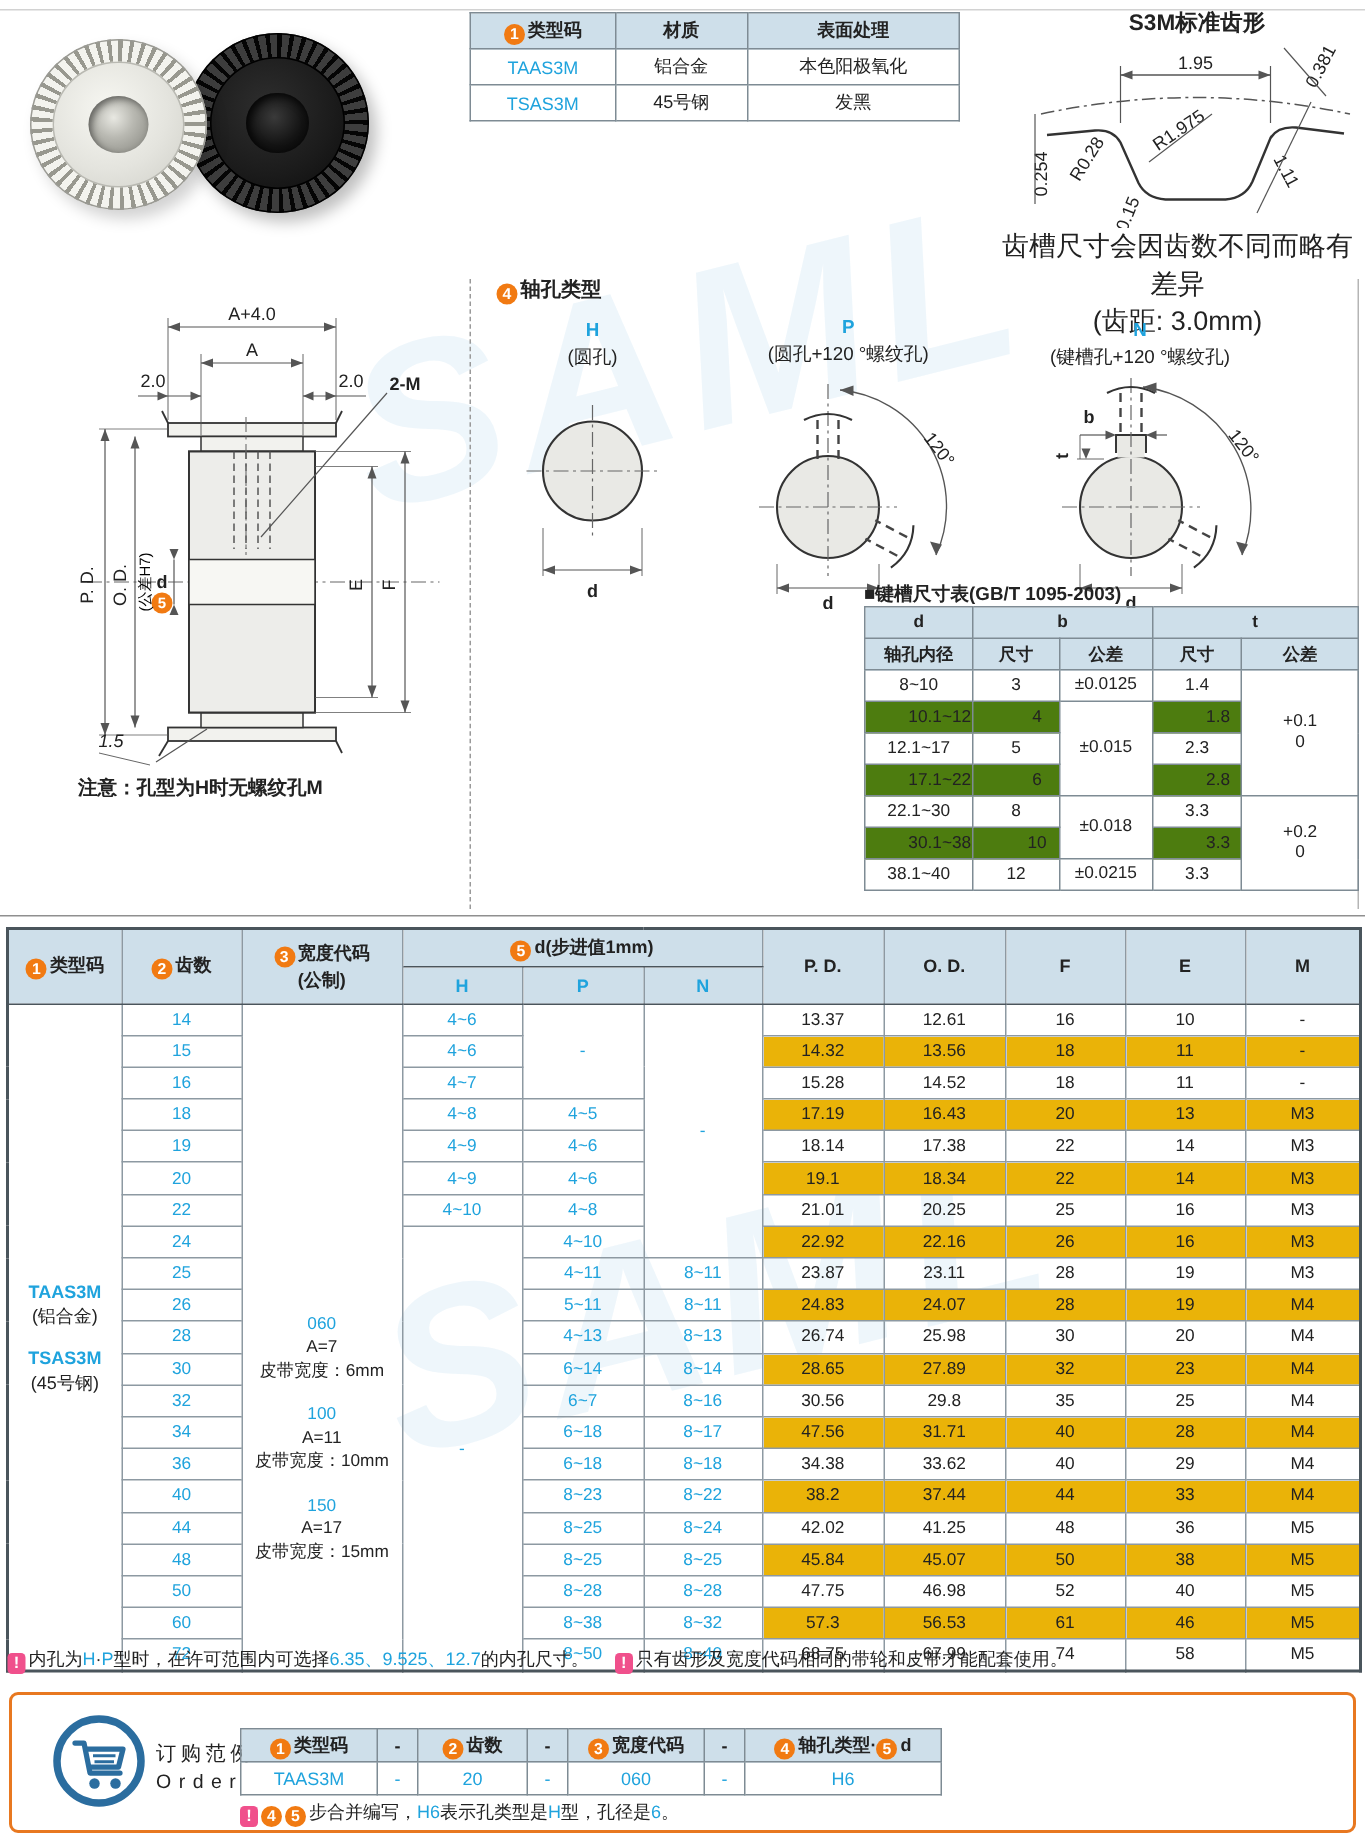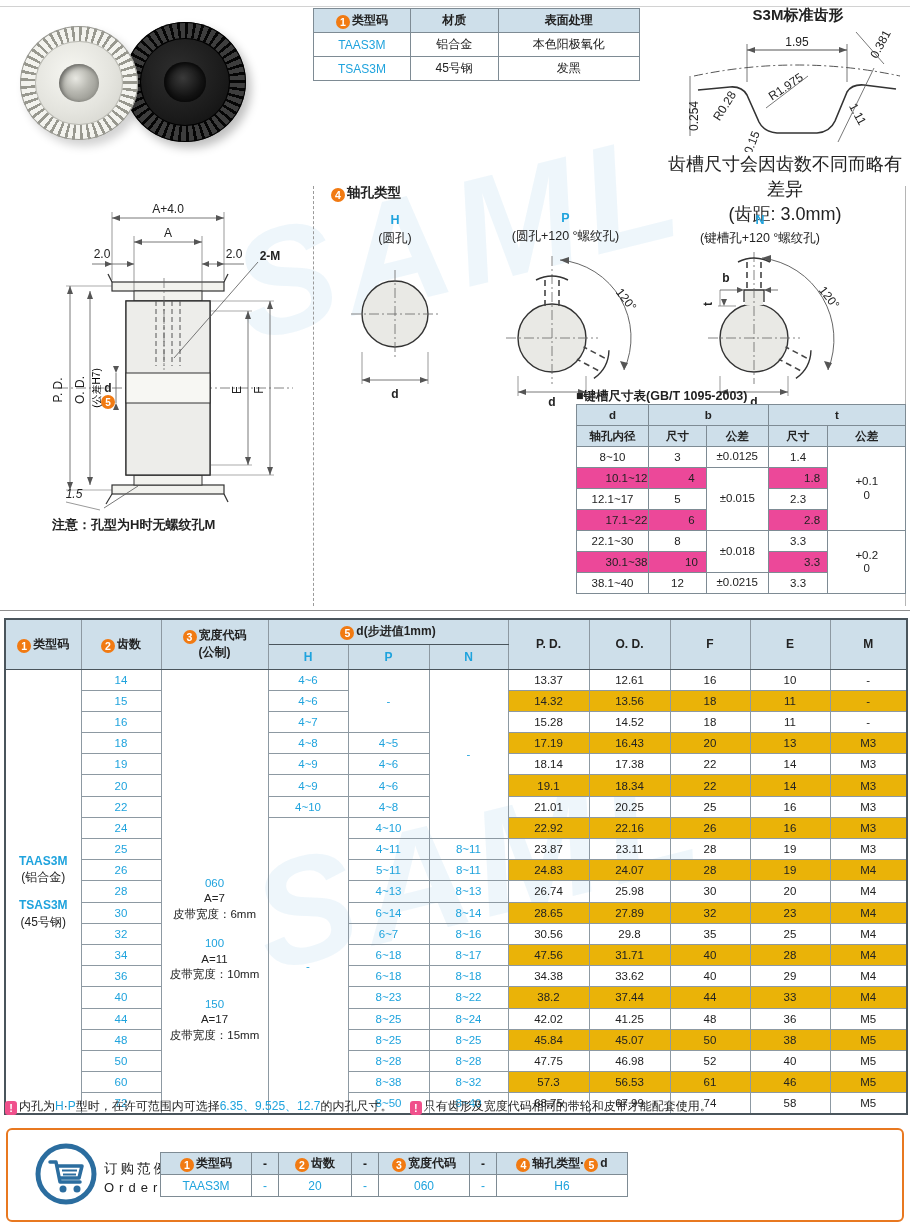--- a/index.html
+++ b/index.html
@@ -42,21 +42,21 @@
   
   table{border-collapse:collapse;}
   .type-table{left:313px;top:8px;width:327px;font-size:12px;}
   .type-table th,.type-table td{border:1px solid #7e8b94;text-align:center;padding:0;height:23px;}
   .type-table th{background:#cedfea;font-weight:bold;}
 
   .keyway-title{left:576px;top:388px;font-size:12.5px;font-weight:bold;}
   .keyway-table{left:576px;top:404px;width:330px;font-size:11.5px;}
   .keyway-table th,.keyway-table td{border:1px solid #7e8b94;text-align:center;padding:0;height:20px;}
   .keyway-table th{background:#cedfea;font-weight:bold;}
-  .keyway-table td.tint{background:#ec4899;padding-left:28px;}
+  .keyway-table td.tint{background:#4d7c0f;padding-left:28px;}
   .tol{white-space:pre-line;line-height:1.15;}
 
   
   .main-table{left:4px;top:618px;width:902px;font-size:11.5px;table-layout:fixed;}
   .main-table th,.main-table td{border:1px solid #8d99a2;text-align:center;padding:0;overflow:hidden;}
   .main-table thead th{background:#cedfea;font-weight:bold;font-size:12px;border-bottom-color:#4a555c;}
   .main-table{border:2px solid #4a555c;}
   .main-table tbody td{height:20.2px;border-top:1px solid #b9c2c8;}
   .main-table td.tint{background:#eab308;}
   .main-table td.vcell{font-size:12px;}
@@ -706,15 +706,18 @@
         <td class="cy">TAAS3M</td>
         <td class="cy">-</td>
         <td class="cy">20</td>
         <td class="cy">-</td>
         <td class="cy">060</td>
         <td class="cy">-</td>
         <td class="cy">H6</td>
       </tr>
     </tbody>
       </table>
+    <div class="abs order-note">
+      <span class="bang">!</span><span class="badge">4</span><span class="badge">5</span><span>步合并编写，</span><span class="cy">H6</span><span>表示孔类型是</span><span class="cy">H</span><span>型，孔径是</span><span class="cy">6</span><span>。</span>
+    </div>
   </div>
 
 </div>
 
 </body></html>

